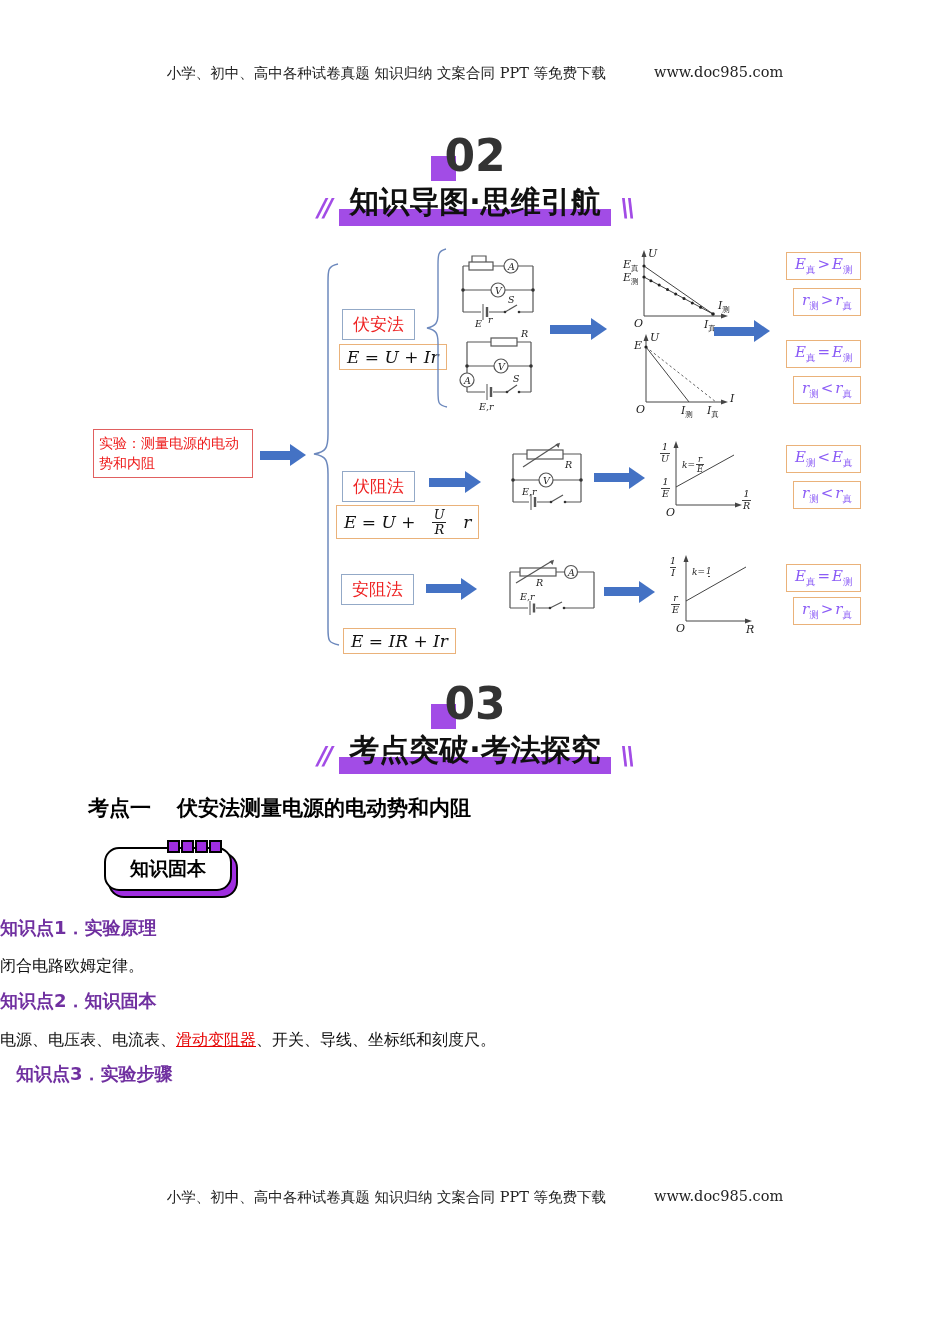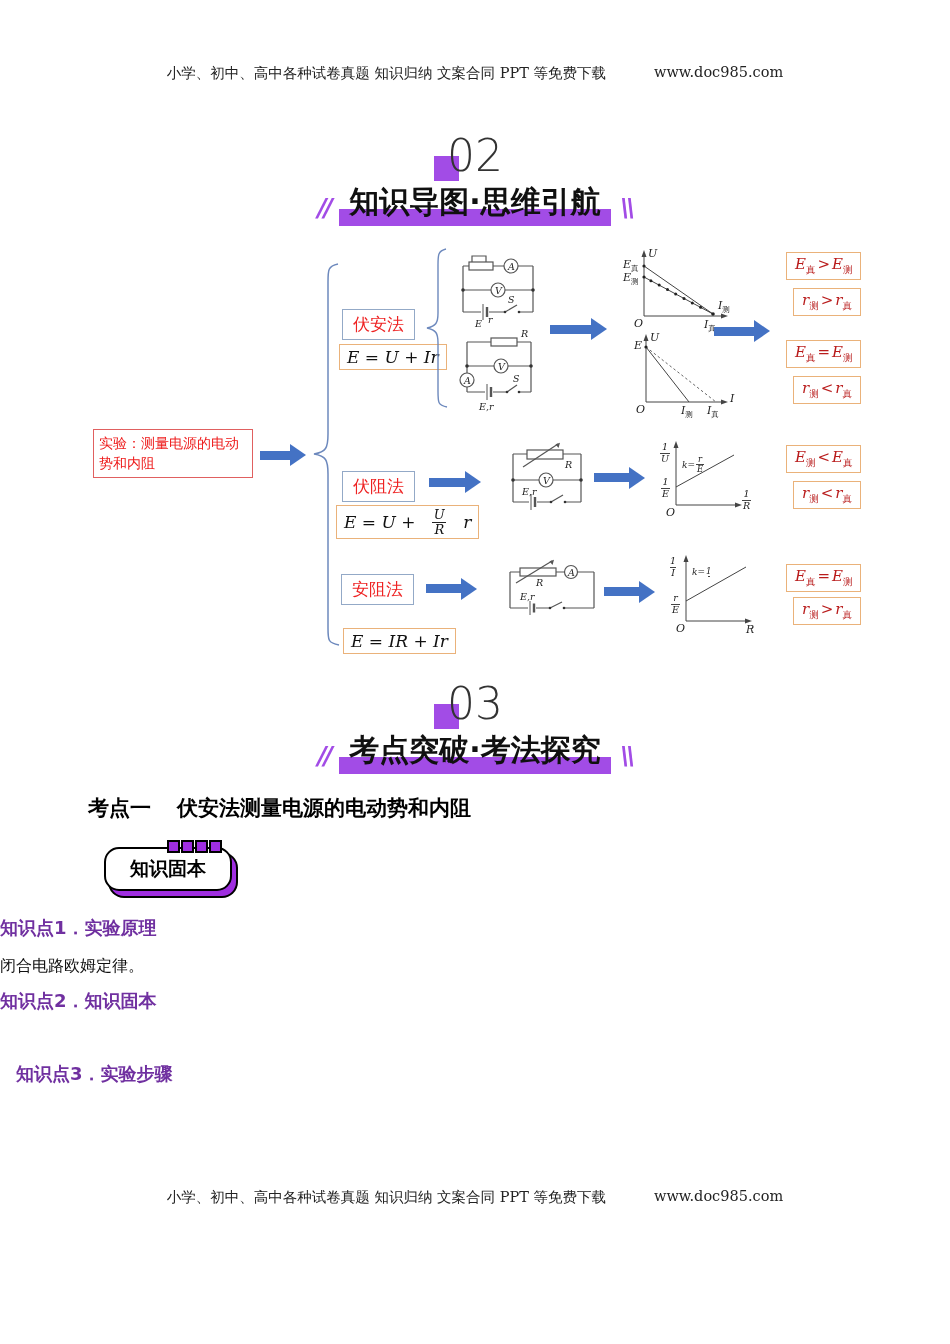--- a/index.html
+++ b/index.html
@@ -6,38 +6,38 @@
   #page{position:relative;width:950px;height:1344px;background:#fff;overflow:hidden;
         font-family:"Liberation Sans",sans-serif;color:#111;}
   .abs{position:absolute;}
   
   .pageline{position:absolute;left:0;right:0;display:flex;justify-content:center;gap:48px;
             font:14.5px "DejaVu Serif",serif;color:#222;}
   
   .sec-block{position:absolute;left:0;right:0;text-align:center;}
   .sec-num{position:relative;display:inline-block;font:300 44px "DejaVu Sans",sans-serif;color:#333;line-height:1;}
   .sec-num .sq{position:absolute;left:-13px;bottom:-3px;width:25px;height:25px;background:#a24ce6;}
-  .sec-num .digits{position:relative;}
+  .sec-num .digits{position:relative;font-weight:bold;}
   .sec-title-row{margin-top:4px;line-height:1;}
   .deco{color:#a24ce6;font:italic 700 25px "DejaVu Sans",sans-serif;letter-spacing:-3px;vertical-align:-4px;margin:0 9px;}
   .sec-title{position:relative;display:inline-block;font:700 30px "DejaVu Sans",sans-serif;color:#101010;padding:0 6px;}
   .sec-title .bar{position:absolute;left:-4px;right:-4px;bottom:-3px;height:17px;background:#a24ce6;}
   .sec-title .txt{position:relative;}
   
   .rootbox{position:absolute;width:148px;border:1.6px solid #e06060;color:#ee1c1c;
            font:14px/1.45 "Liberation Sans",sans-serif;padding:3px 5px;background:#fff;}
   .mbox{position:absolute;border:1.3px solid #93a9c7;color:#ee2222;background:#fff;
         font:17px "Liberation Sans",sans-serif;padding:3px 10px;}
   .fbox{position:absolute;border:1.4px solid #eab27a;background:#fff;color:#111;
         font:italic 17px "DejaVu Serif",serif;padding:2px 7px;white-space:nowrap;}
   .vzf{display:flex;align-items:center;gap:17px;}
   .ifrac{display:inline-flex;flex-direction:column;align-items:center;line-height:1.05;font-size:13px;}
   .ifrac .fd{border-top:1px solid #222;padding:0 2px;}
   .resbox{position:absolute;border:1.5px solid #eab27a;background:#fff;padding:2px 8px;
-          font:italic 15px "DejaVu Serif",serif;color:#b91c1c;white-space:nowrap;}
+          font:italic 15px "DejaVu Serif",serif;color:#8b5cf6;white-space:nowrap;}
   .resbox sub{font-style:normal;font-size:9.5px;font-family:"Liberation Sans",sans-serif;}
   .resbox .op{font-style:normal;margin:0 2px;}
   
   .barrow{position:absolute;display:flex;align-items:center;}
   .barrow .shaft{display:block;height:9px;background:#4472c4;flex:1;}
   .barrow .head{display:block;width:0;height:0;border-top:11px solid transparent;
                 border-bottom:11px solid transparent;border-left:16px solid #4472c4;}
   
   .graph{position:absolute;}
   .graph svg{position:absolute;left:0;top:0;}
@@ -394,20 +394,23 @@
     <span class="bsq" style="right:36px;"></span>
     <span class="bsq" style="right:22px;"></span>
     <span class="bsq" style="right:8px;"></span>
     <span>知识固本</span>
   </div>
 
   <div class="kp-head" style="top:916px;">知识点1．实验原理</div>
   <div class="kp-body" style="top:956px;">闭合电路欧姆定律。</div>
 
   <div class="kp-head" style="top:989px;">知识点2．知识固本</div>
+  <div class="kp-body" style="top:1030px;">
+    <span>电源、电压表、电流表、</span><span class="red-u">滑动变阻器</span><span>、开关、导线、坐标纸和刻度尺。</span>
+  </div>
 
   <div class="kp-head" style="top:1062px;margin-left:16px;">知识点3．实验步骤</div>
 
   <div class="pageline" style="top:1188px;">
     <span>小学、初中、高中各种试卷真题  知识归纳  文案合同  PPT 等免费下载</span>
     <span class="url">www.doc985.com</span>
   </div>
 
 </div>
 

